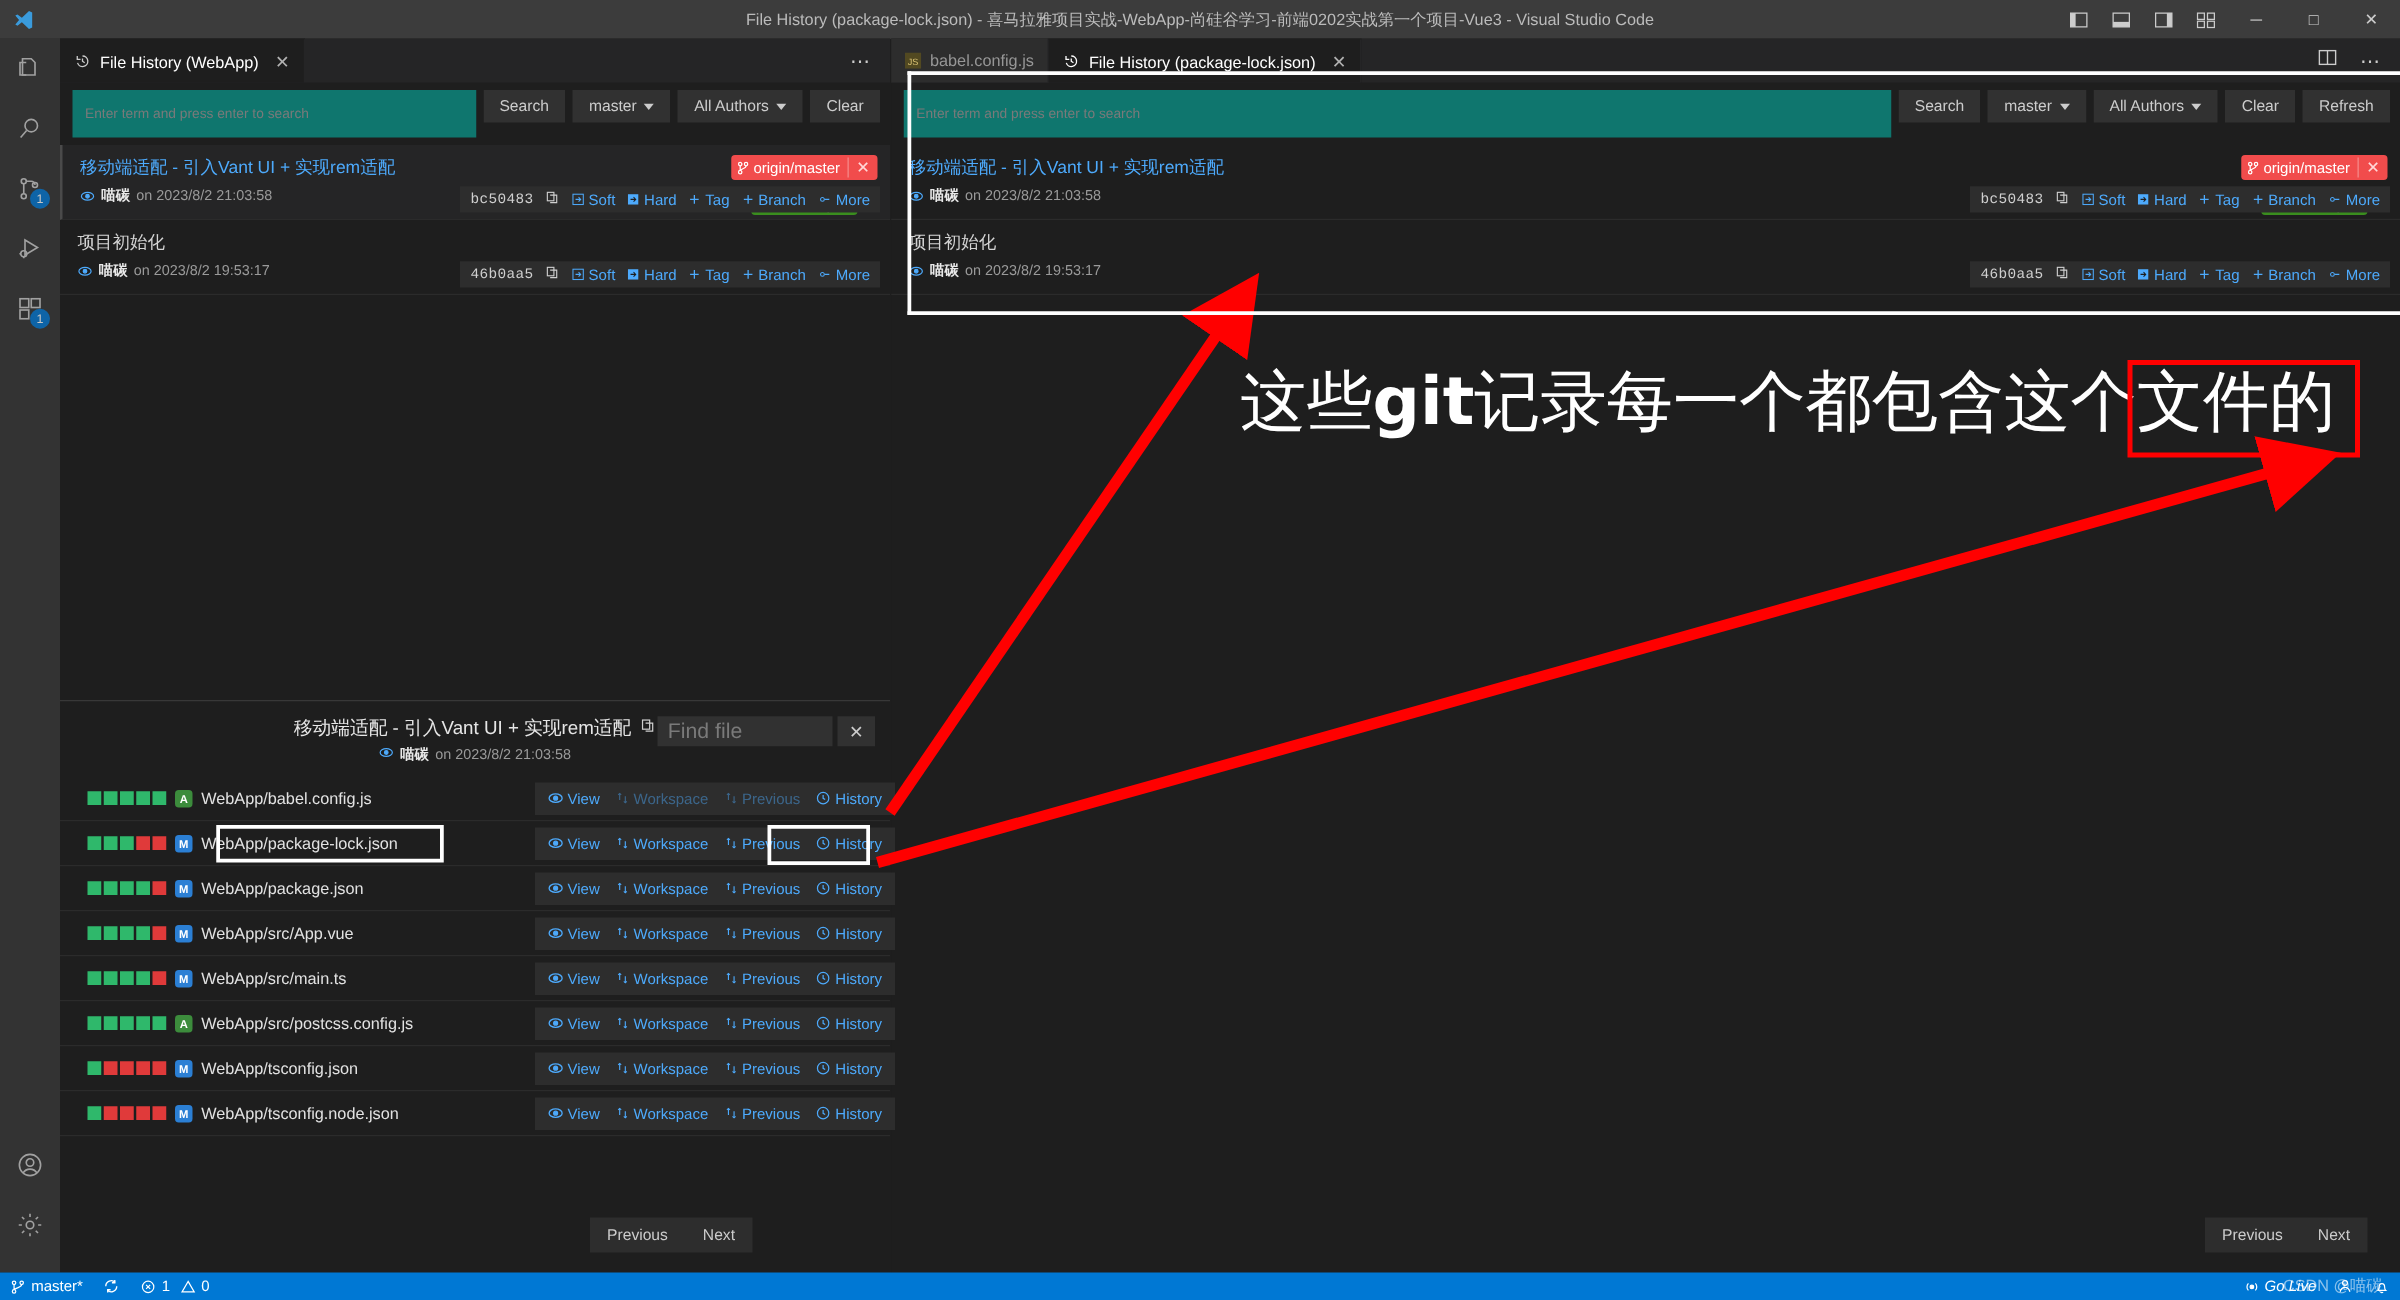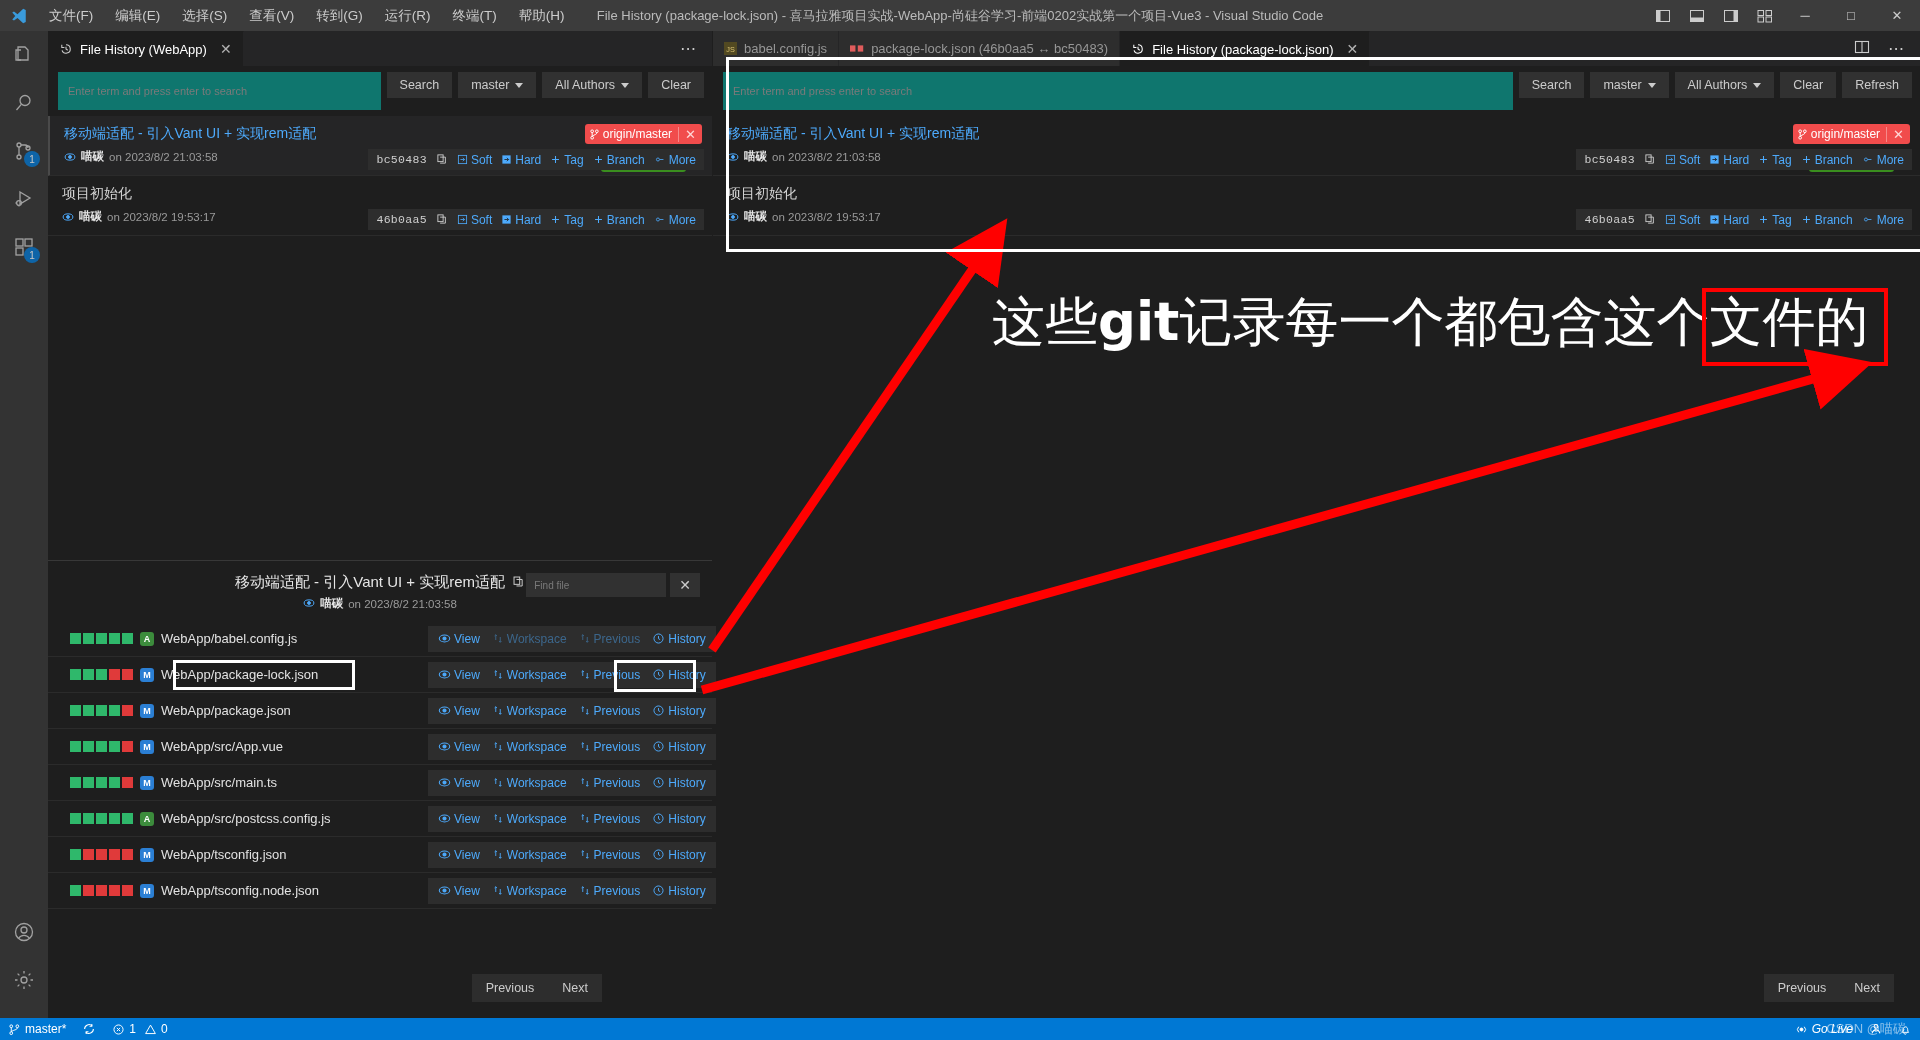--- a/index.html
+++ b/index.html
@@ -112,21 +112,21 @@
     position: absolute; left: 48px; width: 664px; top: 560px; bottom: 22px;
     background: #1e1e1e; border-top: 1px solid #383838;
   }
   .fp-head { position: relative; padding: 12px 10px 4px 10px; }
   .fp-title { text-align: center; font-size: 15px; color: #e6e6e6; display: flex; justify-content: center; align-items: center; gap: 7px; }
   .fp-sub { display: flex; justify-content: center; align-items: center; gap: 5px; font-size: 11.5px; color: #9a9a9a; margin-top: 4px; }
   .fp-sub .author { color: #e8e8e8; font-weight: bold; }
   .findwrap { position: absolute; right: 12px; top: 12px; display: flex; align-items: center; }
   .find-input {
     background: #313131; border: none; outline: none; color: #cccccc; height: 24px;
-    width: 140px; padding: 0 8px; font-size: 10px; font-family: "Liberation Sans", sans-serif; margin-left: 27px;
+    width: 140px; padding: 0 8px; font-size: 17px; font-family: "Liberation Sans", sans-serif; margin-left: 27px;
   }
   .find-input::placeholder { color: #7a7a7a; }
   .find-x { color: #cccccc; font-size: 14px; padding: 0 9px; height: 24px; display: flex; align-items: center; background: #313131; margin-left: 4px; }
 
   .filelist { margin-top: 6px; }
   .filerow {
     display: flex; align-items: center; height: 36px; border-bottom: 1px solid #2b2b2b;
     padding-left: 22px; position: relative;
   }
   .bars { display: flex; gap: 2px; margin-right: 7px; }
@@ -183,30 +183,20 @@
 </head>
 <body>
 
 <div id="app">
 
   <div class="titlebar">
     <div class="vs-logo">
       <svg width="18" height="18" viewBox="0 0 24 24">
           <path fill="#3a9bdc" d="M17.6 2.3 10 9.5 5.3 6 3 7.3l4 4.7-4 4.7L5.3 18 10 14.5l7.6 7.2L21 20V4z"></path>
         </svg>
-    </div>
-    <div class="menu-items">
-      <div class="menu-item">文件(F)</div>
-      <div class="menu-item">编辑(E)</div>
-      <div class="menu-item">选择(S)</div>
-      <div class="menu-item">查看(V)</div>
-      <div class="menu-item">转到(G)</div>
-      <div class="menu-item">运行(R)</div>
-      <div class="menu-item">终端(T)</div>
-      <div class="menu-item">帮助(H)</div>
     </div>
     <div class="title-center">File History (package-lock.json) - 喜马拉雅项目实战-WebApp-尚硅谷学习-前端0202实战第一个项目-Vue3 - Visual Studio Code</div>
     <div class="win-ctrls">
       <div class="layout-ico">
         <svg width="16" height="16" viewBox="0 0 16 16">
             <rect x="1.5" y="2.5" width="13" height="11" fill="none" stroke="#ccc"></rect>
             <rect x="1.5" y="2.5" width="4" height="11" fill="#ccc"></rect>
           </svg>
       </div>
       <div class="layout-ico">
@@ -465,29 +455,20 @@
   <div class="grp grp-right">
     <div class="tabbar">
       <div class="tab">
         <span class="tab-icon">
           <svg width="13" height="13" viewBox="0 0 16 16">
               <rect width="16" height="16" fill="#c4a000" opacity=".25"></rect>
               <text x="8" y="12" font-size="9" fill="#d8c172" text-anchor="middle" font-family="Liberation Sans">JS</text>
             </svg>
         </span>
         <span>babel.config.js</span>
-      </div>
-      <div class="tab">
-        <span class="tab-icon">
-          <svg width="14" height="13" viewBox="0 0 18 14">
-              <rect x="0" y="3" width="7" height="8" fill="#e05c5c"></rect>
-              <rect x="10" y="3" width="7" height="8" fill="#e05c5c"></rect>
-            </svg>
-        </span>
-        <span>package-lock.json (46b0aa5 ↔ bc50483)</span>
       </div>
       <div class="tab active">
         <span class="tab-icon">
           <svg width="14" height="14" viewBox="0 0 16 16" fill="none" stroke="#ffffff" stroke-width="1.2">
             <path d="M8 3.2a4.8 4.8 0 1 1-4.5 6.3"></path>
               <path d="M3.2 3.2v3h3"></path>
               <path d="M8 5.5V8l2 1.4"></path>
           </svg>
         </span>
         <span>File History (package-lock.json)</span>

